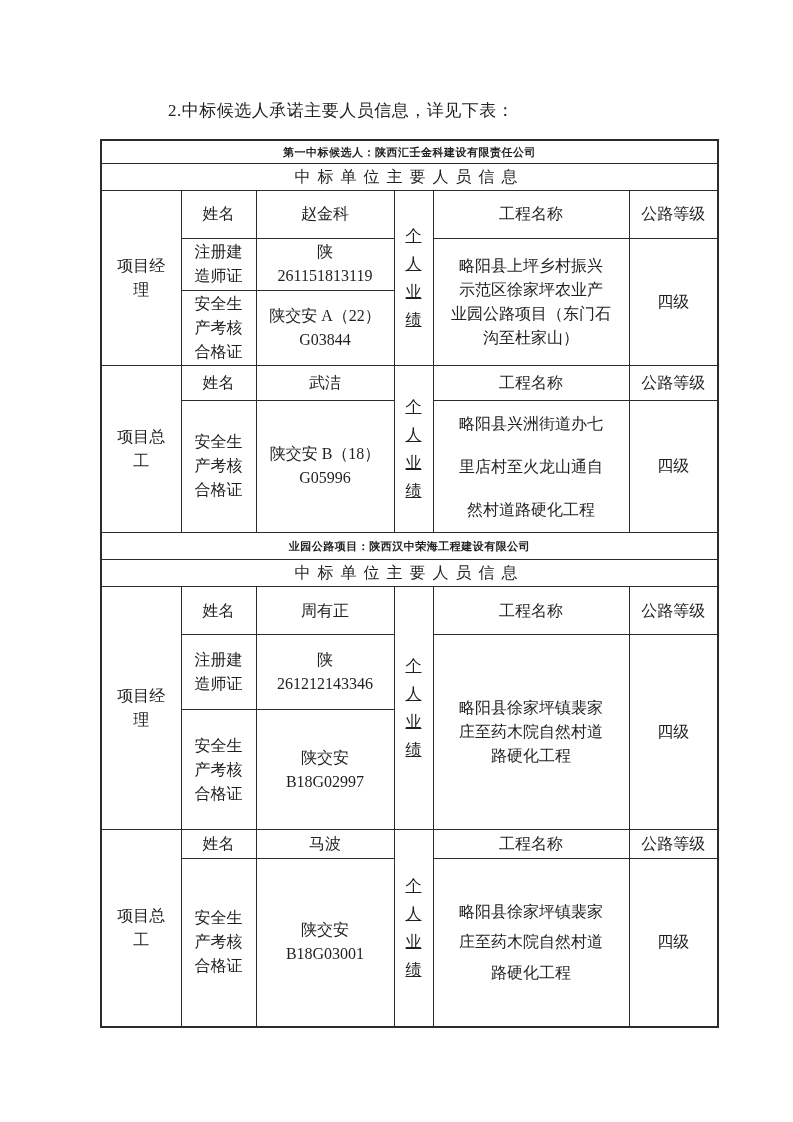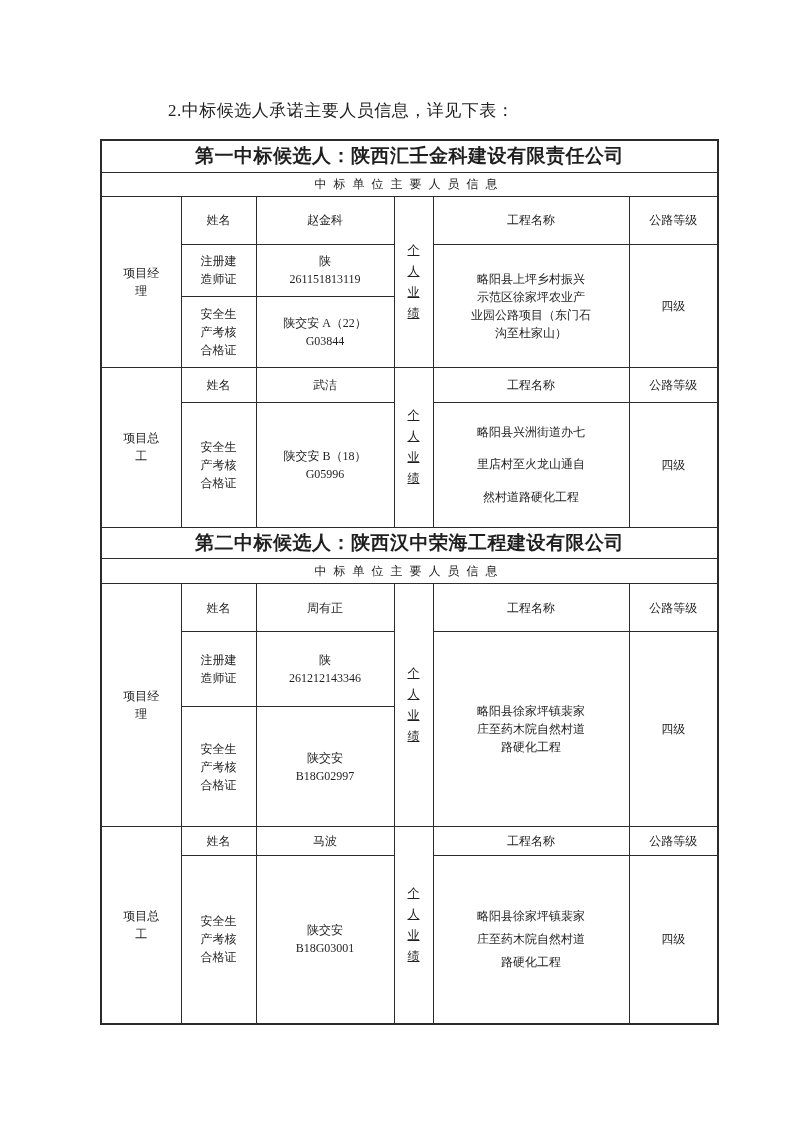--- a/index.html
+++ b/index.html
@@ -12,27 +12,27 @@
     position:absolute;left:128px;top:99px;font-size:17px;letter-spacing:.5px;margin-left:40px;
   }
   table.main{
     position:absolute;left:100px;top:139px;width:617px;
     border-collapse:collapse;table-layout:fixed;
     border:2px solid #2b2b2b;
   }
   td{
     border:1.5px solid #2b2b2b;
     text-align:center;vertical-align:middle;
-    font-size:12px;line-height:1.5;
+    font-size:16px;line-height:1.5;
     white-space:pre-line;
     padding:1px 2px;overflow:hidden;
   }
   td.title-cell{
     font-family:"Liberation Sans","DejaVu Sans",sans-serif;
-    font-weight:700;font-size:19px;letter-spacing:.5px;
+    font-weight:700;font-size:11px;letter-spacing:.5px;
   }
   td.unit-cell{letter-spacing:7px;}
   td.loose{line-height:2.7;}
   td.mid{line-height:1.9;}
   .vert{
     display:inline-block;width:1.05em;line-height:1.75;
     word-break:break-all;vertical-align:middle;text-decoration:underline;
   }
 </style>
 </head>
@@ -101,21 +101,21 @@
 合格证</td>
     <td>陕交安 B（18）
 G05996</td>
     <td class="loose">略阳县兴洲街道办七
 里店村至火龙山通自
 然村道路硬化工程</td>
     <td>四级</td>
   </tr>
 
   <tr style="height:27px">
-    <td colspan="6" class="title-cell">第二中标候选人：陕西汉中荣海工程建设有限公司</td>
+    <td colspan="6" class="title-cell">业园公路项目：陕西汉中荣海工程建设有限公司</td>
   </tr>
   <tr style="height:25px">
     <td colspan="6" class="unit-cell">中标单位主要人员信息</td>
   </tr>
 
   <tr style="height:48px">
     <td rowspan="3">项目经
 理</td>
     <td>姓名</td>
     <td>周有正</td>

